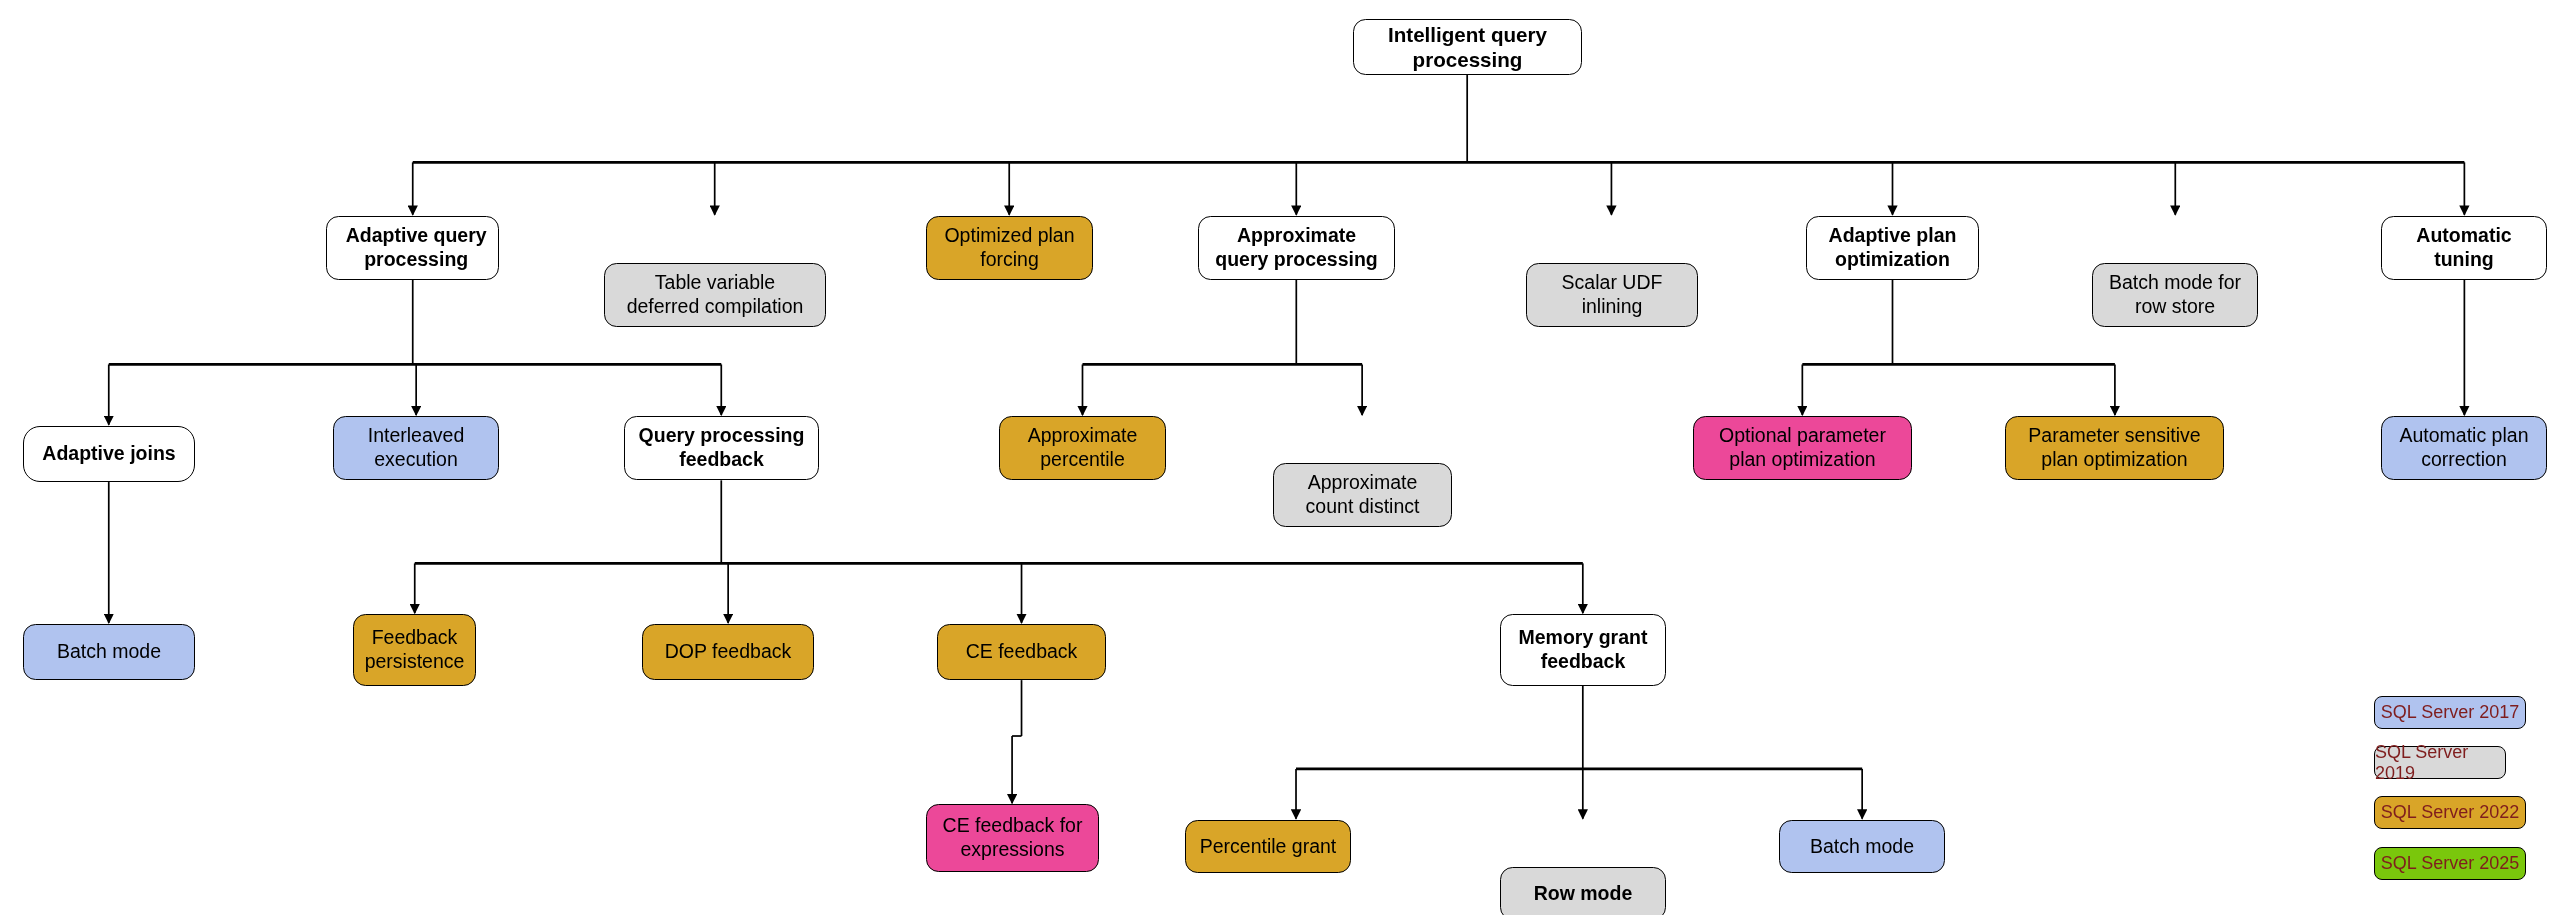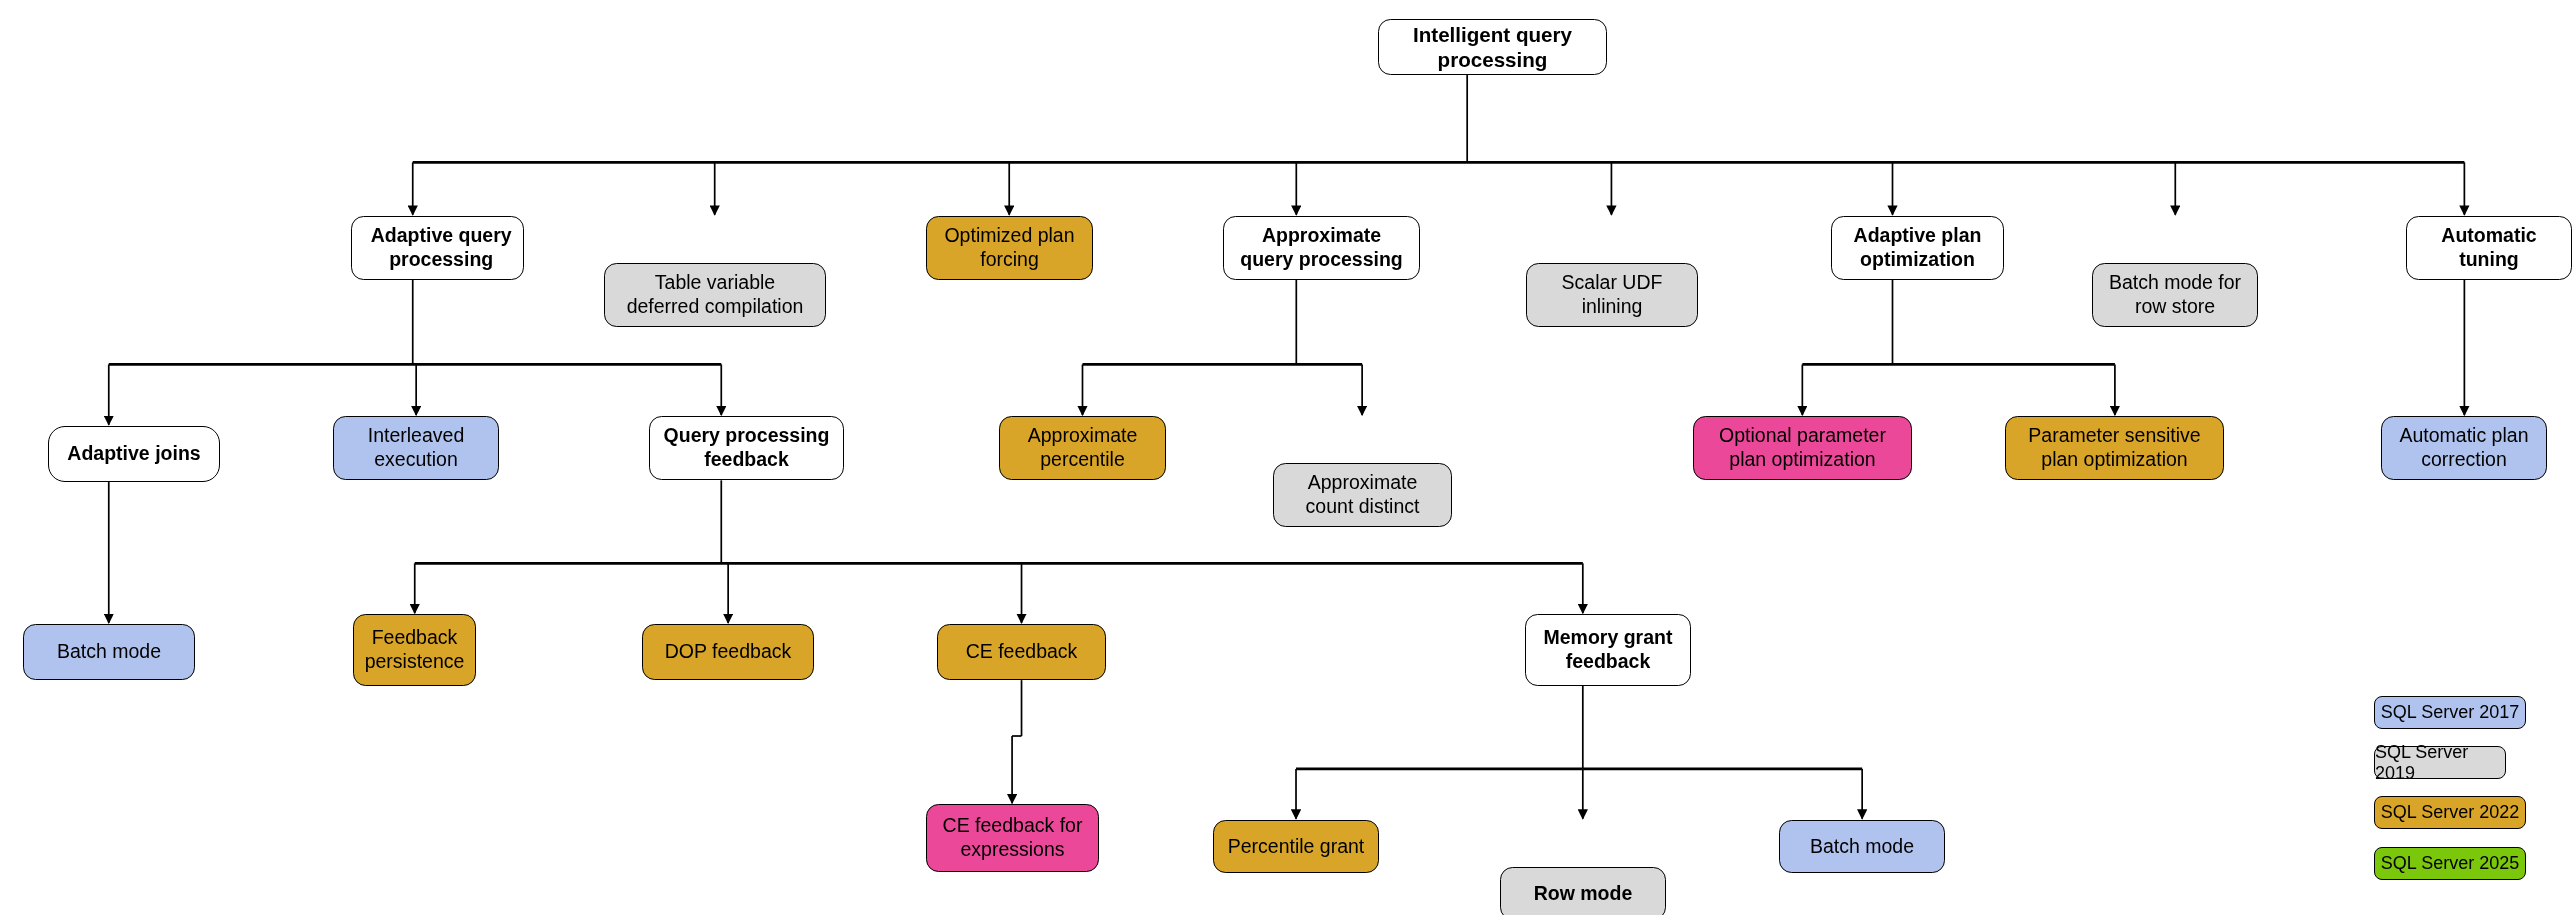--- a/index.html
+++ b/index.html
@@ -31,37 +31,37 @@
     justify-content: center;
     text-align: center;
     border: 1.7px solid #000000;
     border-radius: 12.6px;
     color: #000000;
     line-height: 1.22;
     padding: 2.3px 4.6px;
     white-space: pre-line;
     z-index: 3;
   }
-  .node.fill-white { background: #ffffff; font-weight: bold; margin-left: 25px; }
+  .node.fill-white { background: #ffffff; font-weight: bold; }
   .node.fill-gray  { background: #d9d9d9; font-weight: normal; margin-top: 47px; }
   .node.fill-orange{ background: #d9a528; font-weight: normal; }
   .node.fill-blue  { background: #b0c3ef; font-weight: normal; }
   .node.fill-green { background: #ec4899; font-weight: normal; }
 
   .legend-item {
     position: absolute;
     box-sizing: border-box;
     display: flex;
     align-items: center;
     justify-content: center;
     border: 1.7px solid #000000;
     border-radius: 8px;
     font-size: 18px;
     font-weight: normal;
-    color: #000000;
+    color: #7f1d1d;
     z-index: 3;
   }
 </style>
 </head>
 <body>
 
 <div id="canvas">
   <svg id="edges" viewBox="0 0 4500 1600" xmlns="http://www.w3.org/2000/svg">
     <defs>
       <marker id="arrow" viewBox="0 0 10 10" refX="9" refY="5" markerWidth="6" markerHeight="6" orient="auto-start-reverse">
@@ -147,21 +147,21 @@
 correction</div>
       <div class="node fill-blue" style="left: 23px; top: 624px; width: 172px; height: 56px; font-size: 19.5px;">Batch mode</div>
       <div class="node fill-orange" style="left: 353px; top: 614px; width: 123px; height: 72px; font-size: 19.5px;">Feedback
 persistence</div>
       <div class="node fill-orange" style="left: 642px; top: 624px; width: 172px; height: 56px; font-size: 19.5px;">DOP feedback</div>
       <div class="node fill-orange" style="left: 937px; top: 624px; width: 169px; height: 56px; font-size: 19.5px;">CE feedback</div>
       <div class="node fill-white" style="left: 1500px; top: 614px; width: 166px; height: 72px; font-size: 19.5px;">Memory grant
 feedback</div>
       <div class="node fill-green" style="left: 926px; top: 804px; width: 173px; height: 68px; font-size: 19.5px;">CE feedback for
 expressions</div>
-      <div class="node fill-orange" style="left: 1213px; top: 820px; width: 166px; height: 53px; font-size: 19.5px;">Percentile grant</div>
+      <div class="node fill-orange" style="left: 1185px; top: 820px; width: 166px; height: 53px; font-size: 19.5px;">Percentile grant</div>
       <div class="node fill-gray" style="left: 1500px; top: 820px; width: 166px; height: 53px; font-size: 19.5px; font-weight: bold;">Row mode</div>
       <div class="node fill-blue" style="left: 1779px; top: 820px; width: 166px; height: 53px; font-size: 19.5px;">Batch mode</div>
     </div>
   <div id="legend-layer">
       <div class="legend-item" style="left: 2374px; top: 696px; width: 152px; height: 33px; background: rgb(176, 195, 239);">SQL Server 2017</div>
       <div class="legend-item" style="left: 2374px; top: 746px; width: 132px; height: 33px; background: rgb(217, 217, 217);">SQL Server 2019</div>
       <div class="legend-item" style="left: 2374px; top: 796px; width: 152px; height: 33px; background: rgb(217, 165, 40);">SQL Server 2022</div>
       <div class="legend-item" style="left: 2374px; top: 847px; width: 152px; height: 33px; background: rgb(122, 199, 12);">SQL Server 2025</div>
     </div>
 </div>

